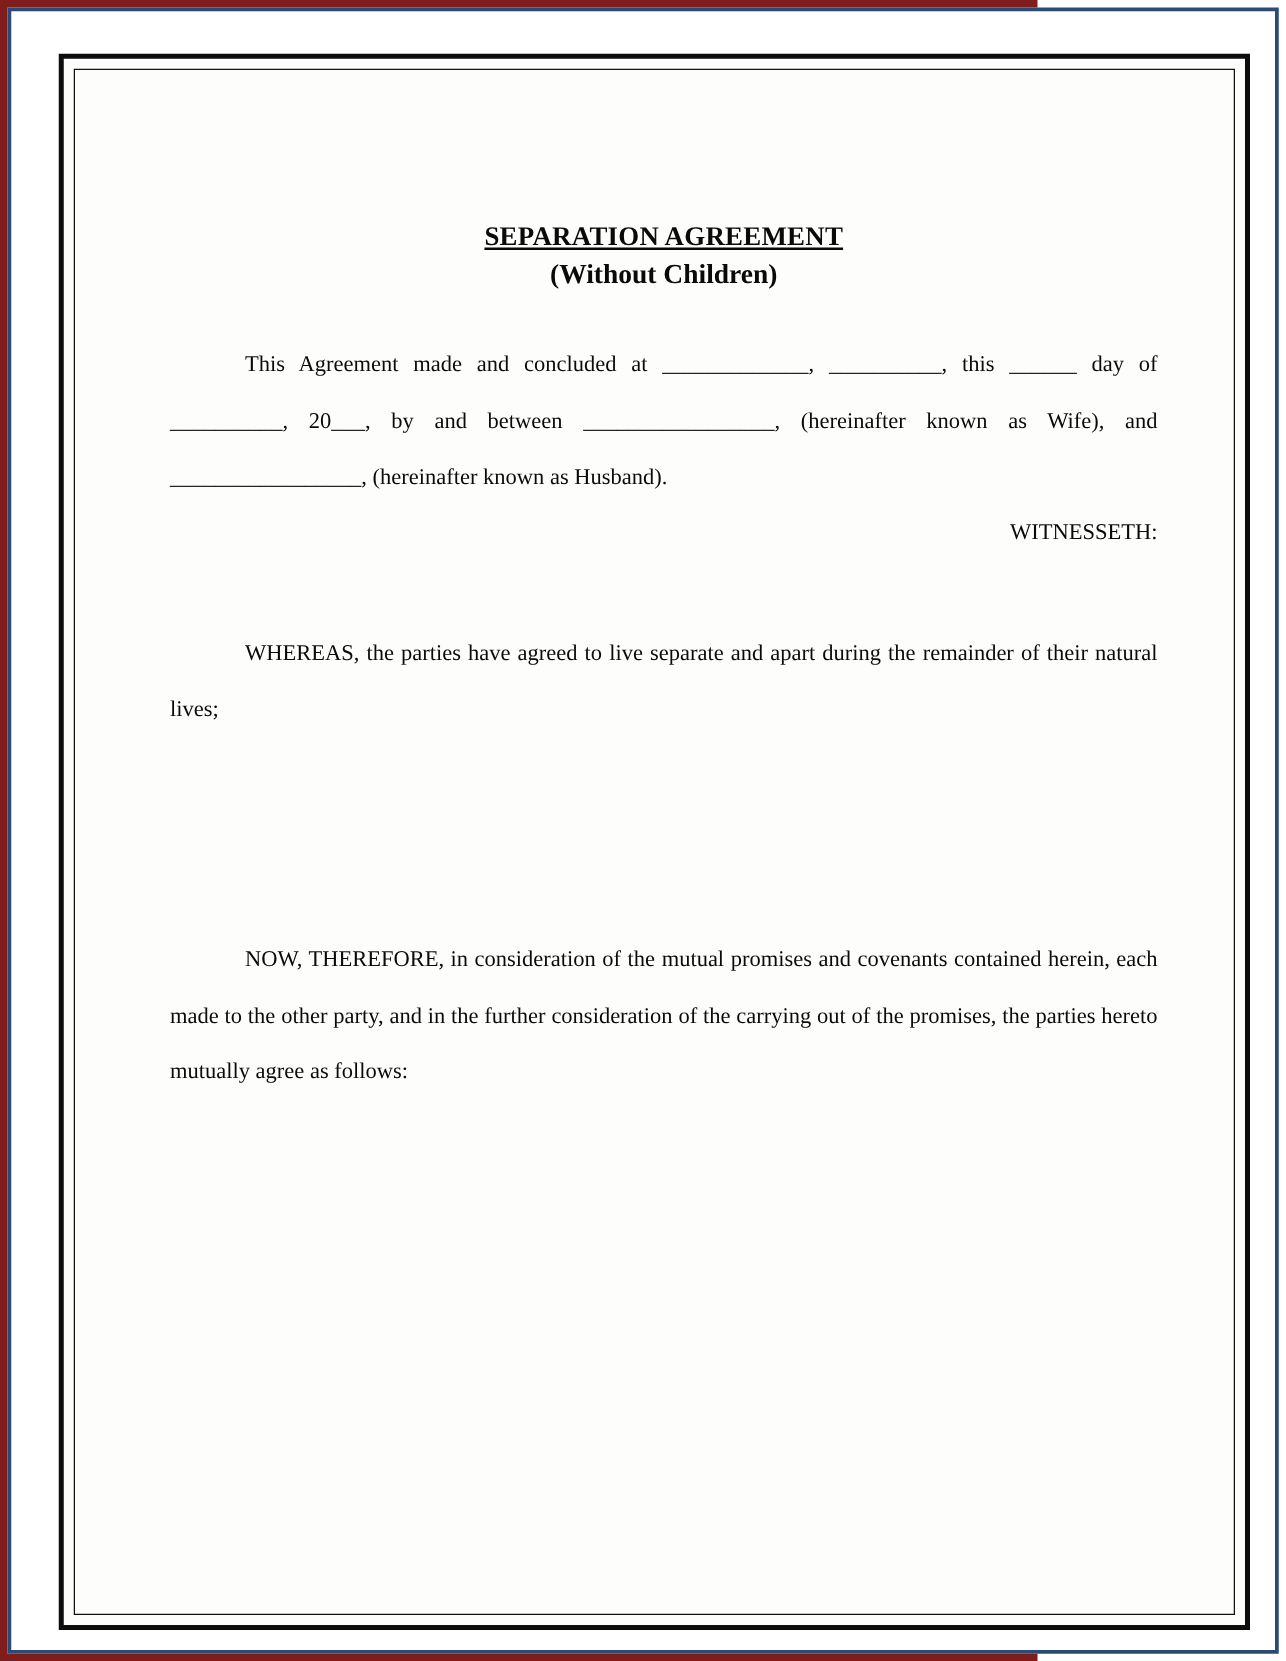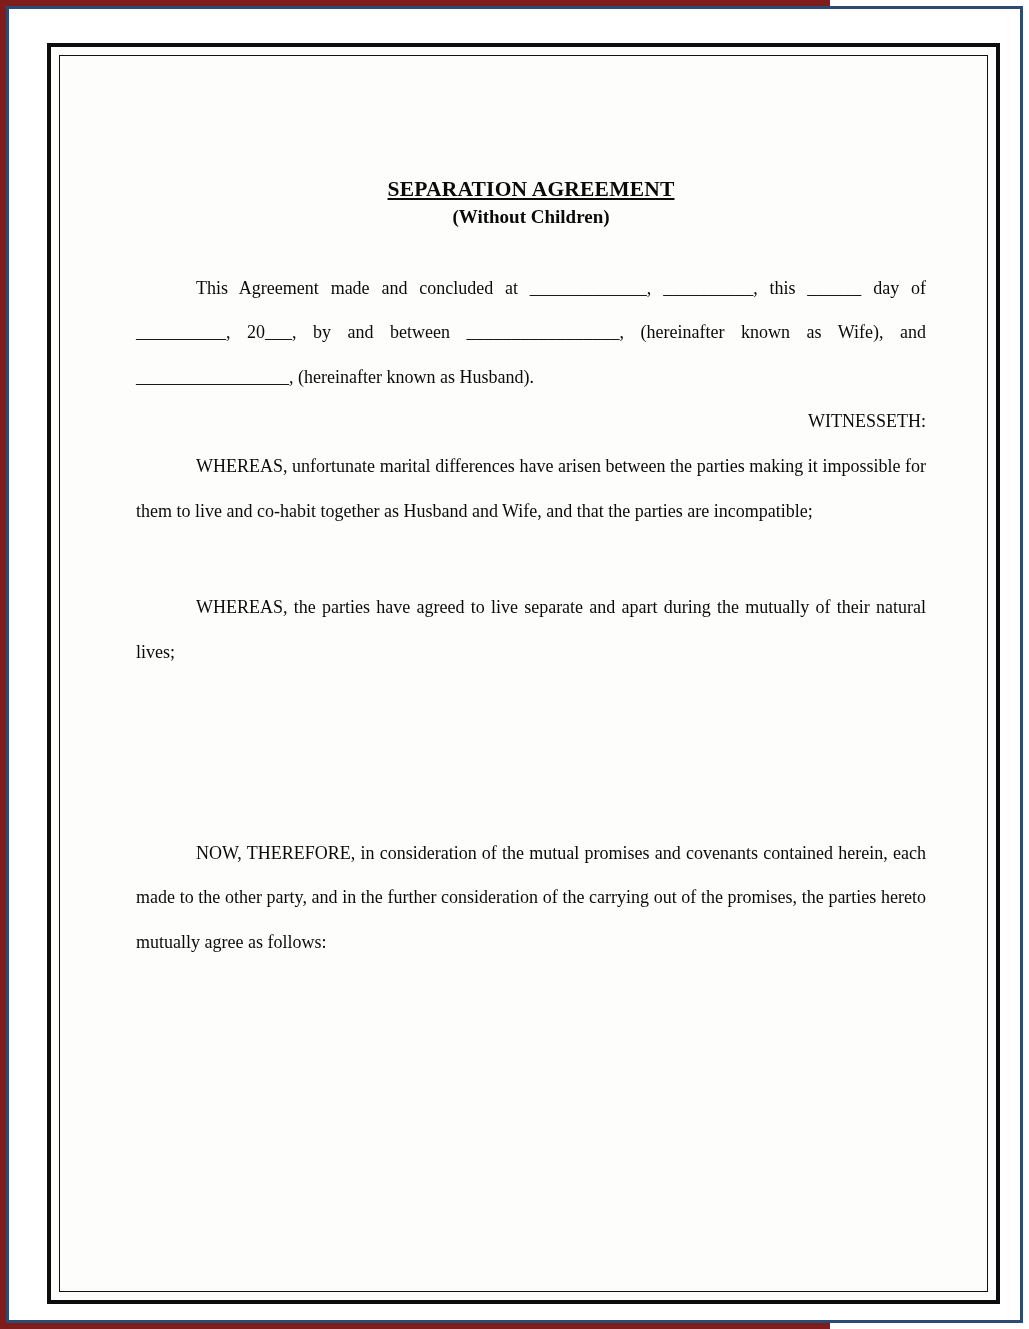--- a/index.html
+++ b/index.html
@@ -67,21 +67,21 @@
     margin-top: 26px;
   }
   .doc-title {
     font-size: 21.5px;
     font-weight: bold;
     text-decoration: underline;
     letter-spacing: 0.2px;
     line-height: 1.25;
   }
   .doc-subtitle {
-    font-size: 19px;
+    font-size: 22px;
     font-weight: bold;
     line-height: 1.3;
     margin-top: 2px;
   }
   p.para {
     font-size: 18px;
     line-height: 2.48;
     text-align: justify;
     text-justify: inter-word;
     margin: 0;
@@ -111,25 +111,24 @@
 
           <div class="title-block">
             <div class="doc-title">SEPARATION AGREEMENT</div>
             <div class="doc-subtitle">(Without Children)</div>
           </div>
 
           <p class="para first-block">This Agreement made and concluded at _____________, __________, this ______ day of __________, 20___, by and between _________________, (hereinafter known as Wife), and _________________, (hereinafter known as Husband).</p>
 
           <p class="para centered">WITNESSETH:</p>
 
-          <p class="para indent">WHEREAS, unfortunate marital differences have arisen between the parties making it impossible for them to live and co-habit together as Husband and Wife, and that the parties are incompatible;</p>
 
           <div class="gap-md"></div>
 
-          <p class="para indent">WHEREAS, the parties have agreed to live separate and apart during the mutually of their natural lives;</p>
+          <p class="para indent">WHEREAS, the parties have agreed to live separate and apart during the remainder of their natural lives;</p>
 
           <div class="gap-md"></div>
 
 
           <div class="gap-md"></div>
 
 
           <div class="gap-md"></div>
 
           <p class="para indent">NOW, THEREFORE, in consideration of the mutual promises and covenants contained herein, each made to the other party, and in the further consideration of the carrying out of the promises, the parties hereto mutually agree as follows:</p>

